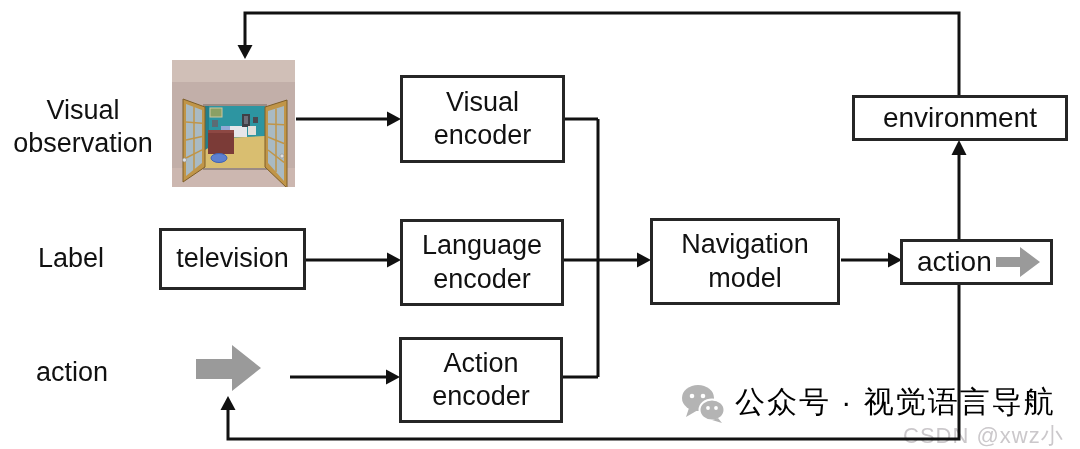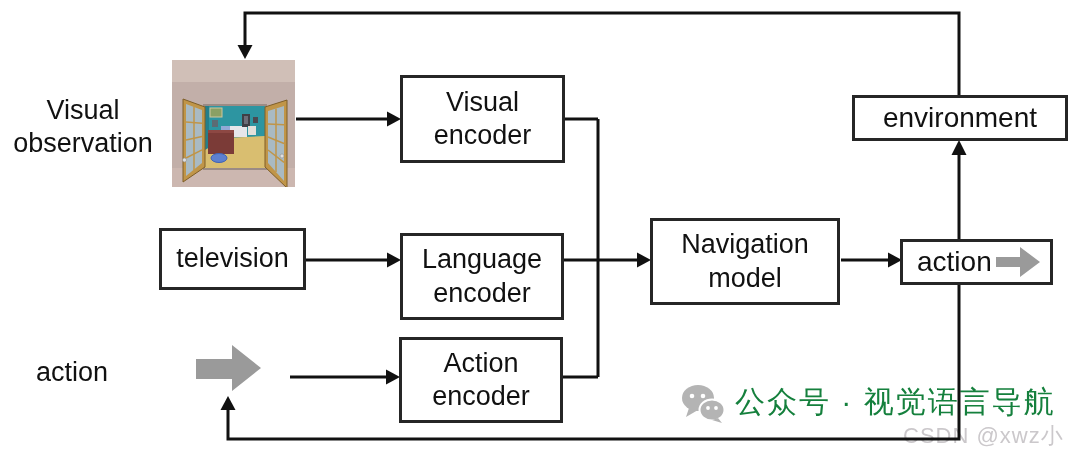--- a/index.html
+++ b/index.html
@@ -14,21 +14,21 @@
   .box {
     position:absolute; background:#fff; border:3px solid #262626;
     box-sizing:border-box; display:flex; align-items:center; justify-content:center;
     z-index:3;
   }
   .box-label {
     font-size:27px; line-height:1.24; text-align:center; white-space:pre-line;
   }
   .b-television   { left:143px; top:228px; width:147px; height:62px;margin-left:16px; }
   .b-vis-enc      { left:400px; top:75px;  width:165px; height:88px; }
-  .b-lang-enc     { left:400px; top:233px; width:164px; height:87px; }
+  .b-lang-enc     { left:400px; top:219px; width:164px; height:87px; }
   .b-act-enc      { left:399px; top:337px; width:164px; height:86px; }
   .b-nav          { left:650px; top:218px; width:190px; height:87px; }
   .b-env          { left:852px; top:95px;  width:216px; height:46px; }
   .b-env .box-label { font-size:28px; }
   .b-action-out   { left:900px; top:239px; width:153px; height:46px;
                     justify-content:space-between; padding:0 10px 0 14px; }
   .b-action-out .box-label { font-size:28px; }
   
   .free-label {
     position:absolute; font-size:27px; line-height:1.22; z-index:3;
@@ -38,21 +38,21 @@
   .l-label  { left:38px; top:242px; }
   .l-action { left:36px; top:356px; }
   
   .connectors { z-index:2; }
   
   .scene { position:absolute; left:172px; top:60px; width:123px; height:127px; z-index:3; }
   
   .wm1 {
     position:absolute; left:681px; top:382px; z-index:1;
     display:flex; align-items:center; gap:10px;
-    color:#15803d; font-size:30px; letter-spacing:2px;
+    color:#000000; font-size:30px; letter-spacing:2px;
   }
   .wm2 {
     position:absolute; left:903px; top:421px; z-index:1;
     color:#cbc8cb; font-size:22px; letter-spacing:1px;
   }
 </style>
 </head>
 <body>
 
 <div class="stage">
@@ -102,20 +102,21 @@
       <polygon points="888,252.5 888,267.5 902,260"></polygon>
       <polygon points="951.5,155 966.5,155 959,140"></polygon>
       <polygon points="220.5,410 235.5,410 228,396"></polygon>
     </g>
 
     <polygon points="196,359 232,359 232,345 261,368 232,391 232,379 196,379" fill="#9a9a9a"></polygon>
   </svg>
 
   <div class="free-label l-visobs">Visual
 observation</div>
+  <div class="free-label l-label">Label</div>
   <div class="free-label l-action">action</div>
 
   <div class="scene">
     <svg width="123" height="127" viewBox="0 0 123 127">
       <rect x="0" y="0" width="123" height="127" fill="#c2afa9"></rect>
       <rect x="0" y="0" width="123" height="22" fill="#d0bfb7"></rect>
       <rect x="0" y="108" width="123" height="19" fill="#ccb7b0"></rect>
 
       <rect x="31" y="44" width="64" height="66" fill="#9b8b85"></rect>
       <rect x="33" y="46" width="60" height="62" fill="#2d95a1"></rect>

